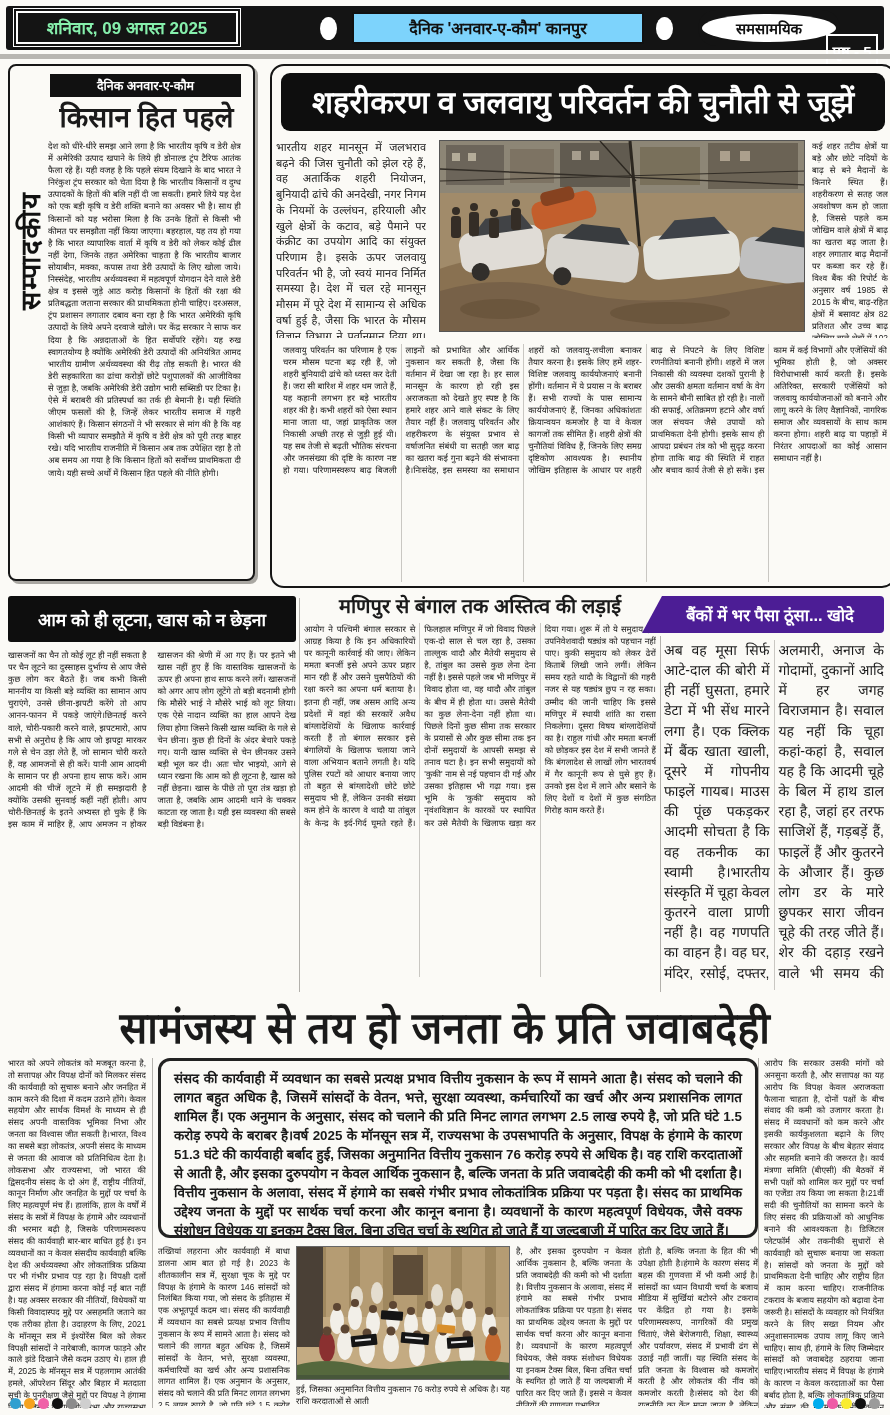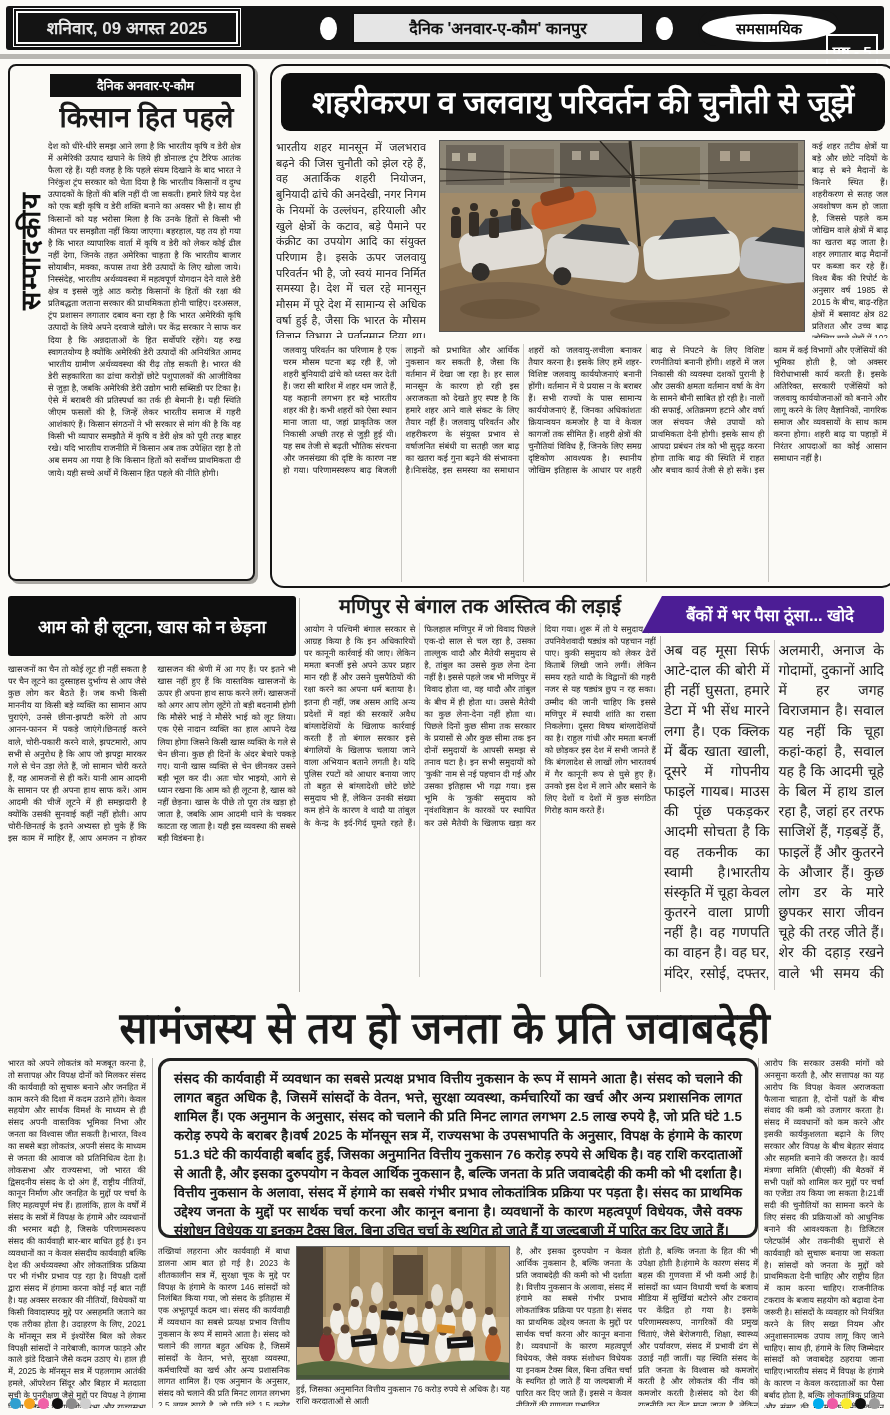--- a/index.html
+++ b/index.html
@@ -2,23 +2,23 @@
 <html><head>
 <meta charset="utf-8">
 <style>
   * { margin:0; padding:0; box-sizing:border-box; }
   html,body { background:#e8e6e1; }
   body { font-family:"Liberation Sans","DejaVu Sans",sans-serif; color:#1a1a1a; }
   .page { position:relative; width:890px; height:1415px; background:#fbfaf6; margin:0 auto; overflow:hidden; }
 
   
   .header { position:absolute; left:6px; top:6px; width:878px; height:44px; background:#141414; border-radius:3px; }
-  .hdr-date { position:absolute; left:10px; top:5px; width:222px; height:33px; border:2px solid #fff; outline:1px solid #fff; outline-offset:2px; color:#e5e5e5; font-weight:bold; font-size:17px; display:flex; align-items:center; justify-content:center; }
+  .hdr-date { position:absolute; left:10px; top:5px; width:222px; height:33px; border:2px solid #fff; outline:1px solid #fff; outline-offset:2px; color:#86efac; font-weight:bold; font-size:17px; display:flex; align-items:center; justify-content:center; }
   .hdr-dot { position:absolute; top:11px; width:17px; height:23px; background:#fff; border-radius:50%; }
-  .hdr-masthead { position:absolute; left:346px; top:6px; width:292px; height:32px; background:#e5e5e5; border:2px solid #111; color:#111; font-weight:bold; font-size:16px; display:flex; align-items:center; justify-content:center; }
+  .hdr-masthead { position:absolute; left:346px; top:6px; width:292px; height:32px; background:#7dd3fc; border:2px solid #111; color:#111; font-weight:bold; font-size:16px; display:flex; align-items:center; justify-content:center; }
   .hdr-section { position:absolute; left:692px; top:4px; width:142px; height:36px; background:#141414; border-radius:20px; display:flex; align-items:center; justify-content:center; }
   .hdr-section .oval { width:134px; height:28px; background:#fff; border-radius:50%; display:flex; align-items:center; justify-content:center; font-weight:bold; font-size:15px; color:#111; }
   .hdr-page { position:absolute; left:820px; top:5px; width:52px; height:34px; border:2px solid #fff; color:#fff; font-weight:bold; font-size:15px; display:flex; align-items:center; justify-content:center;margin-top:23px; }
   .hdr-shadow { position:absolute; left:0; top:54px; width:890px; height:5px; background:#b8b6b1; }
 
   
   .editorial { position:absolute; left:8px; top:64px; width:247px; height:517px; border:2px solid #161616; border-radius:8px; background:#fbfaf6; box-shadow:3px 3px 0 #a9a7a2; }
   .ed-side { position:absolute; left:2px; top:14px; height:230px; writing-mode:vertical-rl; transform:rotate(180deg); font-size:27px; font-weight:bold; letter-spacing:2px; color:#111; }
   .ed-kicker { margin:8px 12px 0 40px; background:#111; color:#fff; text-align:center; font-size:12.5px; font-weight:bold; padding:3px 0; }
   .ed-headline { text-align:center; font-size:28px; font-weight:bold; margin:0 4px 5px 34px; }
@@ -27,21 +27,21 @@
   
   .lead { position:absolute; left:258px; top:64px; width:626px; height:524px; border:2px solid #161616; border-radius:14px; background:#fbfaf6;margin-left:12px; }
   .lead-banner { margin:7px 9px 0 9px; background:#0e0e0e; border-radius:9px; color:#fff; text-align:center; font-size:31px; font-weight:bold; padding:7px 0 9px 0; }
   .lead-introL { position:absolute; left:4px; top:74px; width:150px; height:198px; font-size:11px; line-height:1.43; text-align:justify; overflow:hidden; }
   .lead-photo { position:absolute; left:167px; top:74px; width:366px; height:192px; border:1px solid #555; overflow:hidden; }
   .lead-introR { position:absolute; left:540px; top:74px; width:76px; height:198px; font-size:8.4px; line-height:1.43; text-align:justify; overflow:hidden; }
   .lead-body { position:absolute; left:11px; top:278px; width:604px; height:238px; column-count:5; column-gap:9px; column-rule:1px solid #c9c7c2; font-size:8.4px; line-height:1.43; text-align:justify; overflow:hidden; }
 
   
   .loot { position:absolute; left:8px; top:596px; width:288px; }
-  .loot-bar { background:#0e0e0e; color:#fff; font-size:17.5px; font-weight:bold; text-align:center; padding:18px 0; border-radius:3px; }
+  .loot-bar { background:#0e0e0e; color:#fff; font-size:17.5px; font-weight:bold; text-align:center; padding:11px 0; border-radius:3px; }
   .loot-body { margin-top:7px; column-count:2; column-gap:11px; height:352px; overflow:hidden; font-size:8.4px; line-height:1.44; text-align:justify; }
   .vrule { position:absolute; width:1px; background:#b3b1ac; }
   .manipur { position:absolute; left:304px; top:592px; width:352px; }
   .manipur-hl { text-align:center; font-size:20px; font-weight:800; padding-bottom:4px; }
   .manipur-body { column-count:3; column-gap:9px; column-rule:1px solid #c9c7c2; height:354px; overflow:hidden; font-size:8.4px; line-height:1.44; text-align:justify; }
   .banks { position:absolute; left:664px; top:596px; width:220px; }
   .banks-bar { width:242px; margin-left:-22px; background:#4c1d95; color:#fff; font-size:16.5px; font-weight:bold; text-align:center; padding:7px 0 7px 14px; clip-path:polygon(20px 0, 100% 0, 100% 100%, 0 100%); border-radius:0 4px 4px 0; }
   .banks-body { margin-top:7px; column-count:2; column-gap:9px; column-rule:1px solid #c9c7c2; height:350px; overflow:hidden; font-size:14px; line-height:1.44; text-align:justify; }
 
   

